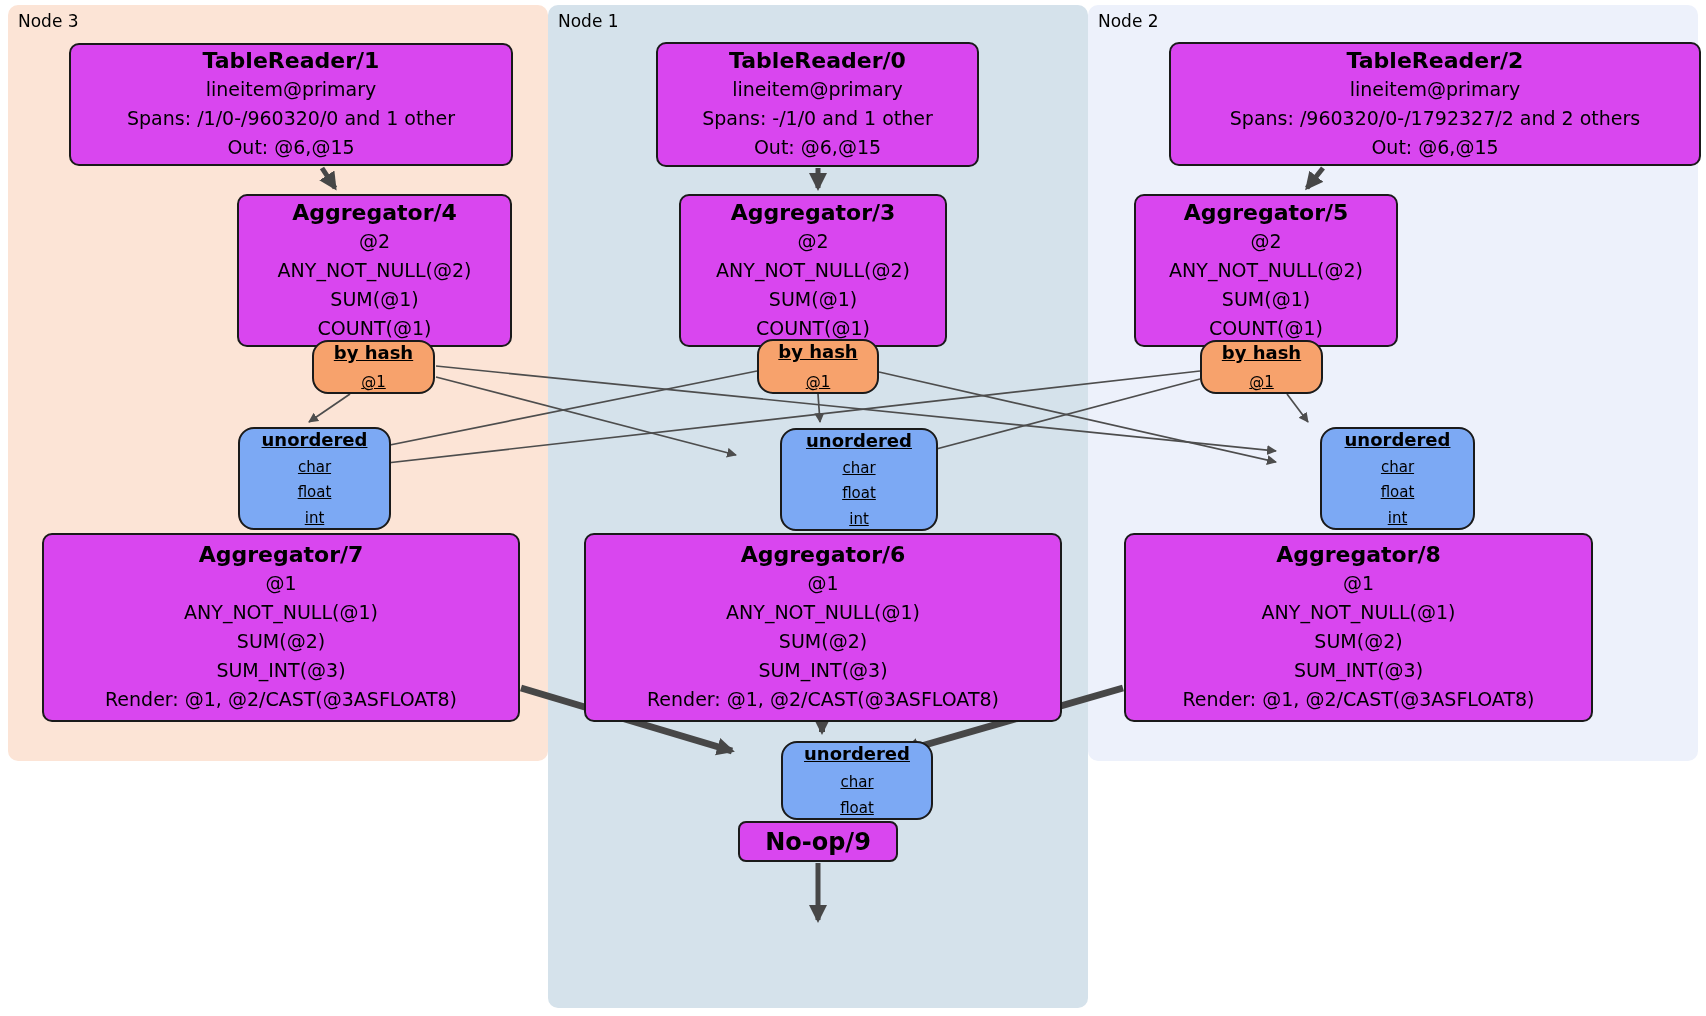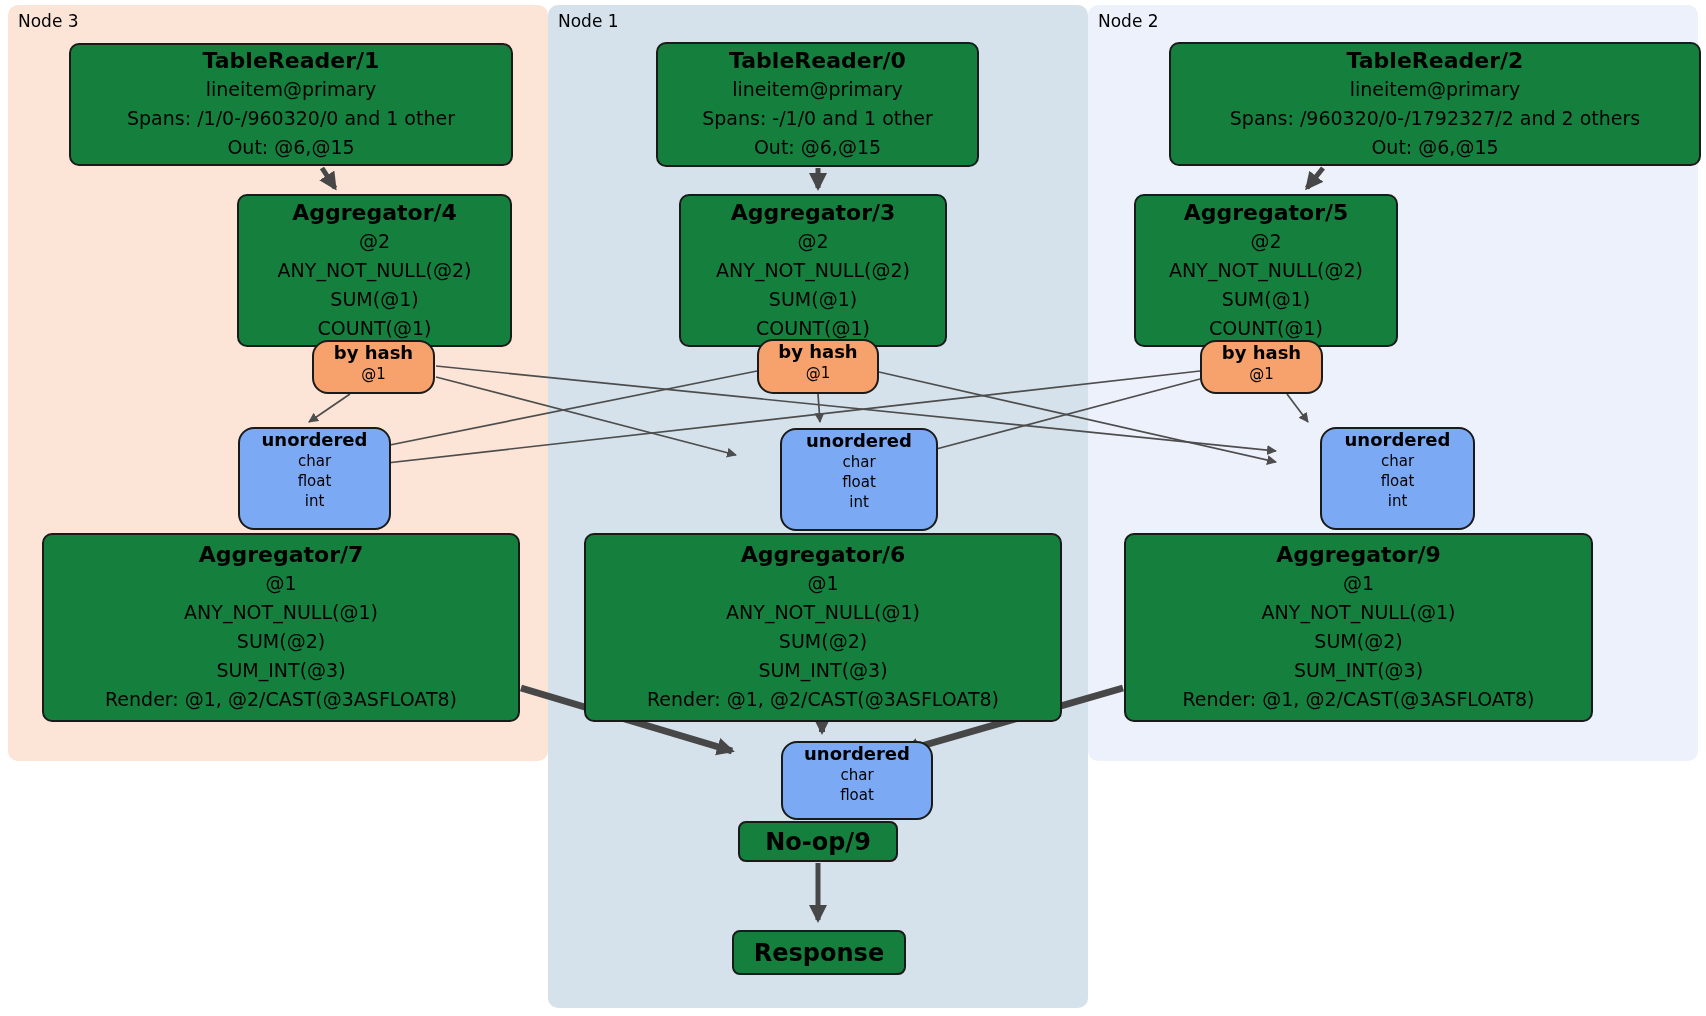--- a/index.html
+++ b/index.html
@@ -7,30 +7,30 @@
     position:relative;width:1706px;height:1016px;background:#ffffff;overflow:hidden;
     font-family:"DejaVu Sans","Liberation Sans",sans-serif;color:#000;
   }
   .region{position:absolute;border-radius:10px;}
   #region-node3{left:8px;top:5px;width:540px;height:756px;background:#fce4d6;}
   #region-node1{left:548px;top:5px;width:540px;height:1003px;background:#d5e2eb;}
   #region-node2{left:1088px;top:5px;width:610px;height:756px;background:#edf1fb;}
   .node-label{position:absolute;left:10px;top:6px;font-size:17px;color:#000;}
   #edges{position:absolute;left:0;top:0;z-index:1;}
   .box{
-    position:absolute;z-index:2;background:#15803d;border:2px solid #1a1a1a;border-radius:10px;
+    position:absolute;z-index:2;background:#d946ef;border:2px solid #1a1a1a;border-radius:10px;
     display:flex;flex-direction:column;justify-content:center;align-items:center;
     text-align:center;box-sizing:border-box;
   }
   .box .title{font-weight:bold;font-size:22px;line-height:28px;white-space:nowrap;}
   .box .line{font-size:19px;line-height:29px;white-space:nowrap;}
   .pill{
     position:absolute;z-index:3;border:2px solid #1a1a1a;border-radius:16px;
-    display:flex;flex-direction:column;justify-content:flex-start;align-items:center;
-    text-align:center;box-sizing:border-box;
+    display:flex;flex-direction:column;justify-content:space-between;align-items:center;
+    text-align:center;box-sizing:border-box;text-decoration:underline;
   }
   .pill .ptitle{font-weight:bold;font-size:18px;line-height:22px;}
   .pill .pline{font-size:15px;line-height:20px;}
   .router{background:#f7a26c;}
   .sync{background:#7ca9f4;margin-left:38px;}
   #noop .title,#response .title{font-size:24px;}
 </style>
 </head>
 <body>
 
@@ -160,33 +160,30 @@
   </div>
   <div class="box" id="agg6" style="left:584px;top:533px;width:478px;height:189px;">
     <div class="title">Aggregator/6</div>
     <div class="line">@1</div>
     <div class="line">ANY_NOT_NULL(@1)</div>
     <div class="line">SUM(@2)</div>
     <div class="line">SUM_INT(@3)</div>
     <div class="line">Render: @1, @2/CAST(@3ASFLOAT8)</div>
   </div>
   <div class="box" id="agg8" style="left:1124px;top:533px;width:469px;height:189px;">
-    <div class="title">Aggregator/9</div>
+    <div class="title">Aggregator/8</div>
     <div class="line">@1</div>
     <div class="line">ANY_NOT_NULL(@1)</div>
     <div class="line">SUM(@2)</div>
     <div class="line">SUM_INT(@3)</div>
     <div class="line">Render: @1, @2/CAST(@3ASFLOAT8)</div>
   </div>
 
   <div class="pill sync" id="finalSync" style="left:743px;top:741px;width:152px;height:79px;">
     <div class="ptitle">unordered</div>
     <div class="pline">char</div>
     <div class="pline">float</div>
   </div>
   <div class="box" id="noop" style="left:738px;top:821px;width:160px;height:41px;border-radius:8px;">
     <div class="title">No-op/9</div>
   </div>
-  <div class="box" id="response" style="left:732px;top:930px;width:174px;height:45px;border-radius:8px;">
-    <div class="title">Response</div>
-  </div>
 
 </div>
 
 </body></html>

